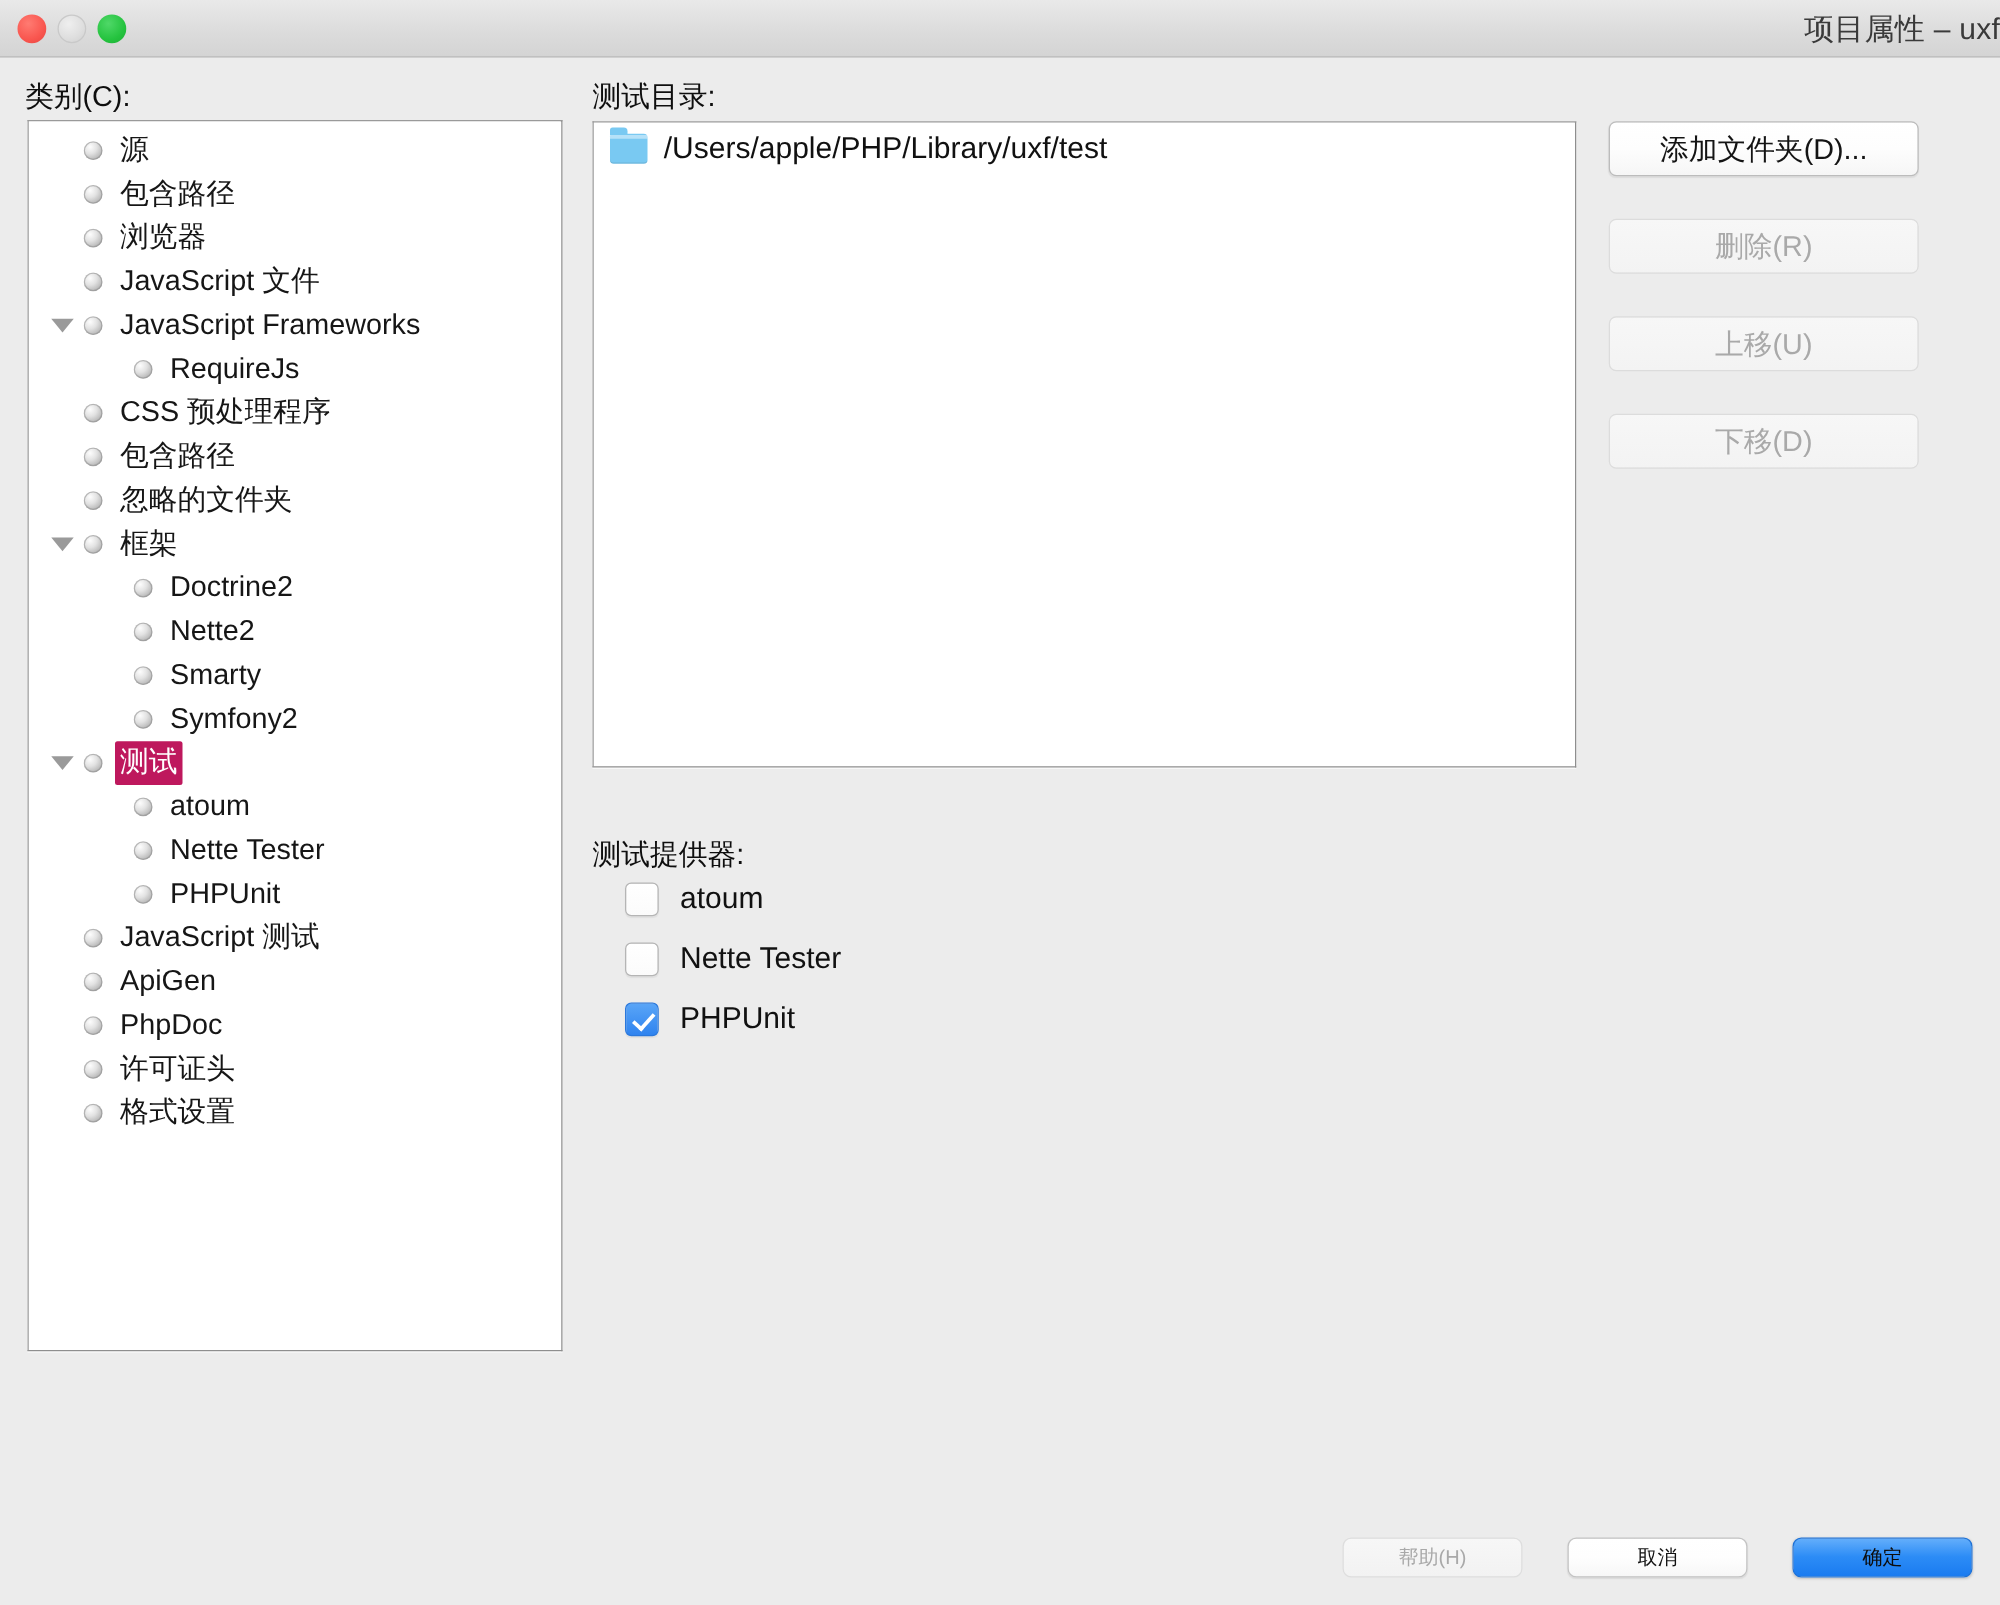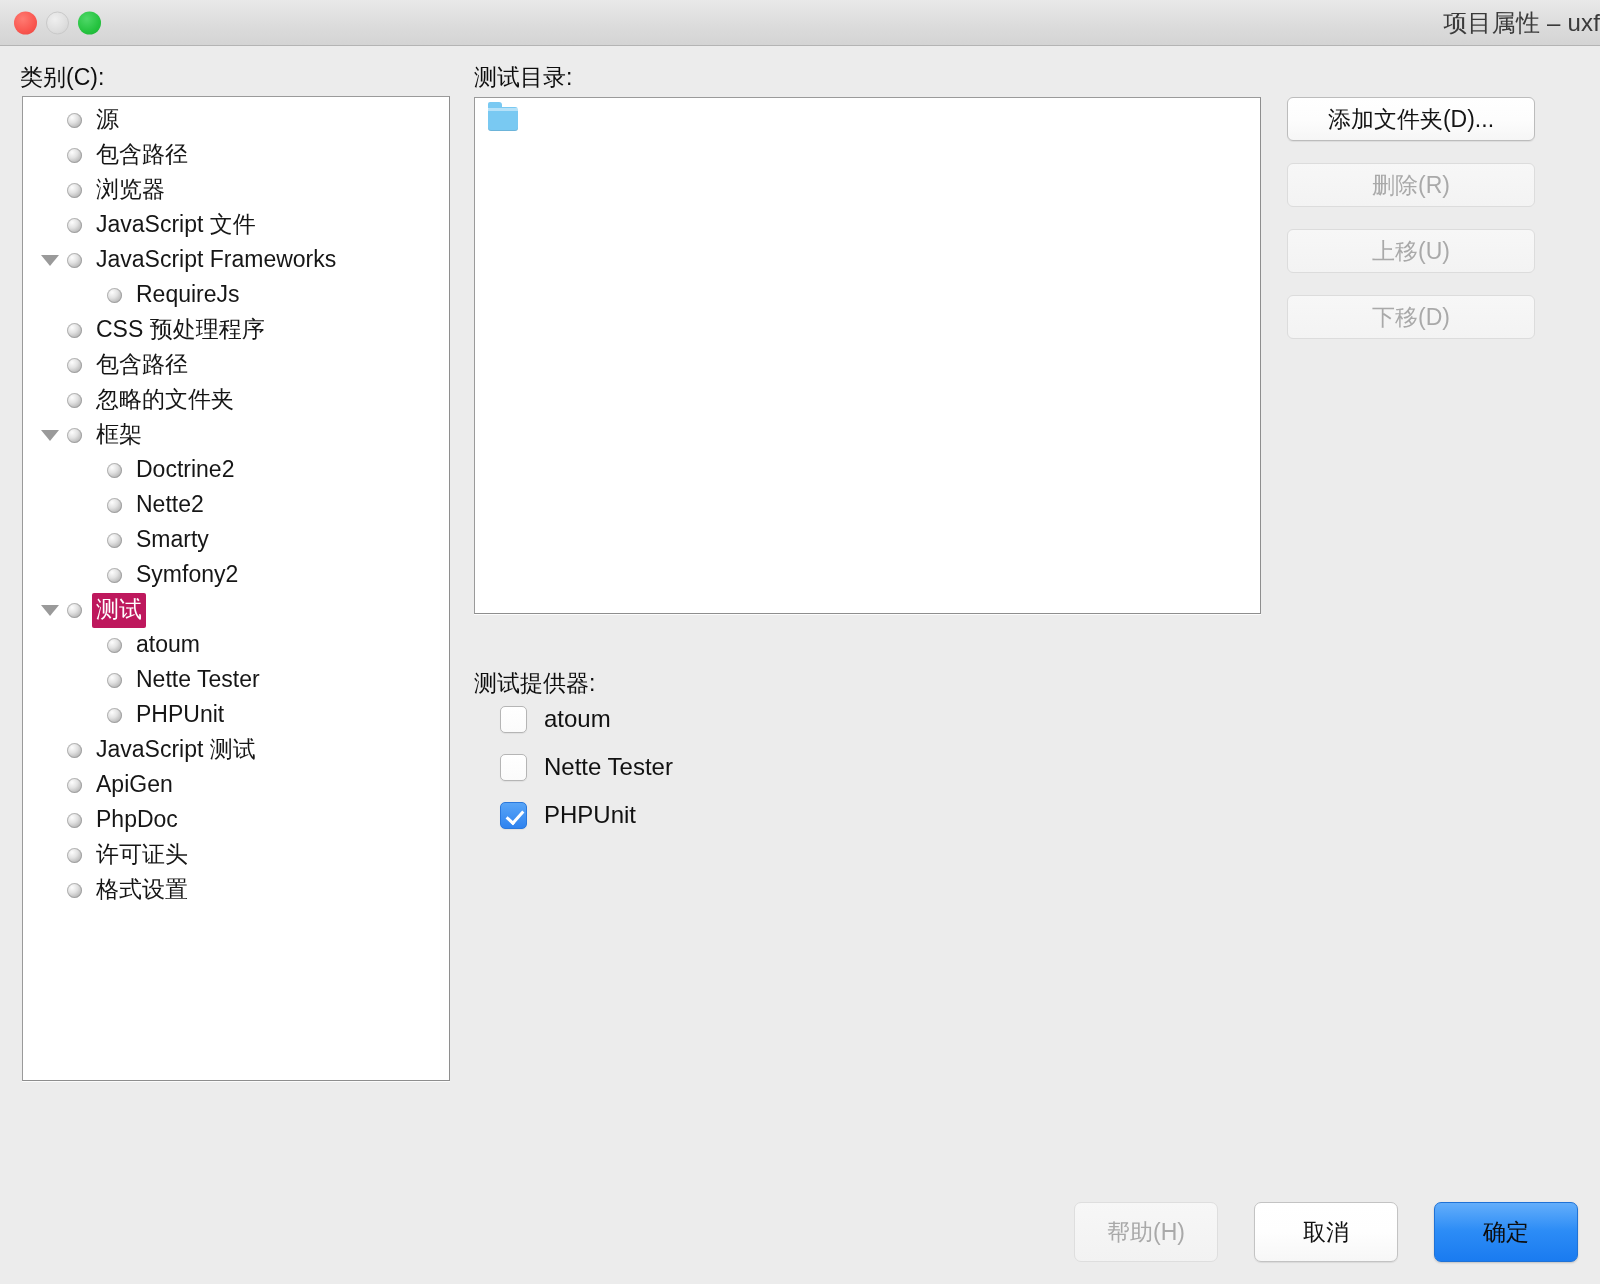--- a/index.html
+++ b/index.html
@@ -182,21 +182,21 @@
     background: rgba(255,255,255,.45);
   }
 
   
   .side-buttons {
     position: absolute;
     left: 813px; top: 51px;
     width: 248px;
     display: flex;
     flex-direction: column;
-    gap: 22px;
+    gap: 34px;
   }
   .btn {
     font-family: "Liberation Sans", "DejaVu Sans", sans-serif;
     font-size: 23px;
     height: 44px;
     border-radius: 6px;
     border: 1px solid #bcbcbc;
     background: linear-gradient(to bottom, #ffffff 0%, #fdfdfd 50%, #f6f6f6 100%);
     color: #141414;
     box-shadow: 0 1px 1px rgba(0,0,0,.07);
@@ -255,22 +255,22 @@
   
   .footer {
     position: absolute;
     right: 22px; bottom: 22px;
     display: flex;
     align-items: center;
     gap: 36px;
   }
   .fbtn {
     font-family: "Liberation Sans", "DejaVu Sans", sans-serif;
-    font-size: 23px;
-    height: 60px;
+    font-size: 16px;
+    height: 32px;
     min-width: 144px;
     padding: 0 28px;
     border-radius: 7px;
     border: 1px solid #c3c3c3;
     background: linear-gradient(to bottom, #ffffff 0%, #fefefe 50%, #f7f7f7 100%);
     color: #111;
     display: flex;
     align-items: center;
     justify-content: center;
     box-shadow: 0 1px 1px rgba(0,0,0,.08);
@@ -430,20 +430,21 @@
         </div>
       </div>
 
     <div class="right">
 
       <div class="sect-label dirs-label">测试目录:</div>
 
       <div class="dirs-box" id="dirs-box">
           <div class="dir-row">
             <span class="folder-icon"></span>
+            <span>/Users/apple/PHP/Library/uxf/test</span>
           </div>
         </div>
 
       <div class="side-buttons" id="side-buttons">
           <button class="btn">添加文件夹(D)...</button>
           <button class="btn disabled" disabled="">删除(R)</button>
           <button class="btn disabled" disabled="">上移(U)</button>
           <button class="btn disabled" disabled="">下移(D)</button>
         </div>
 

